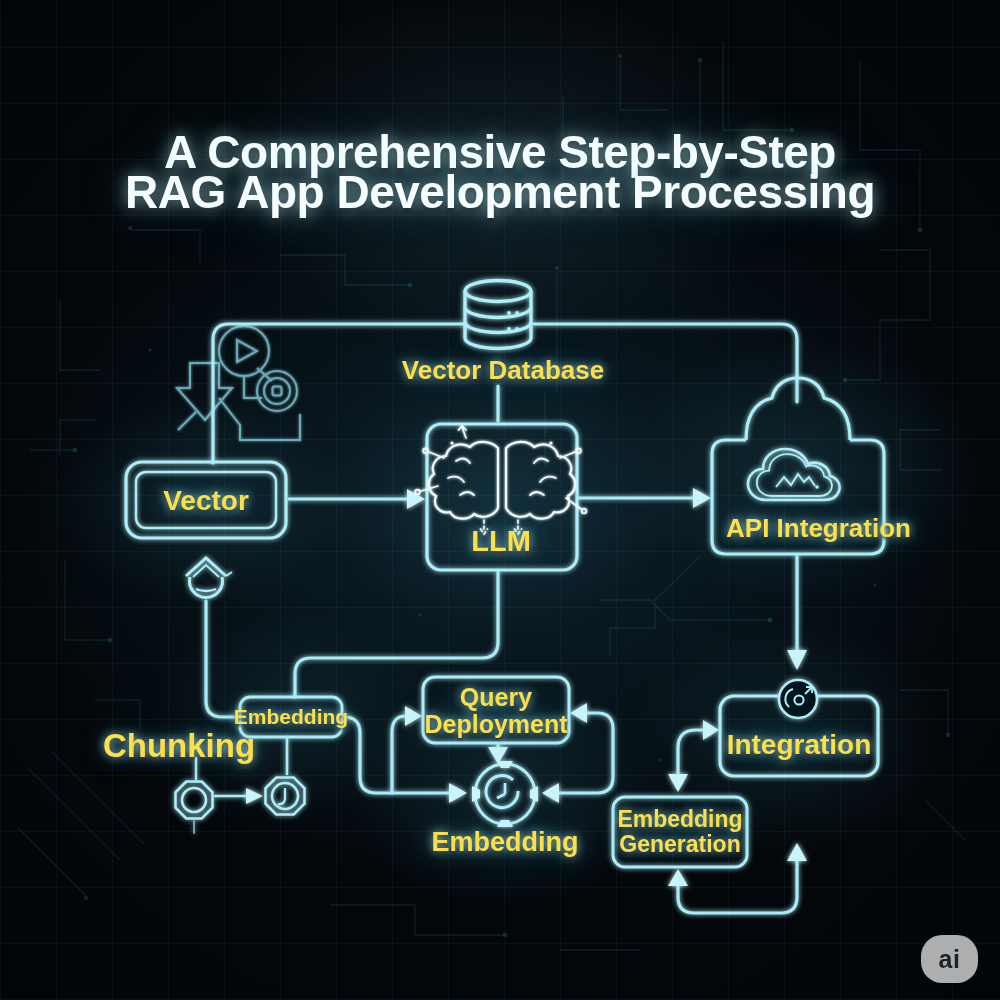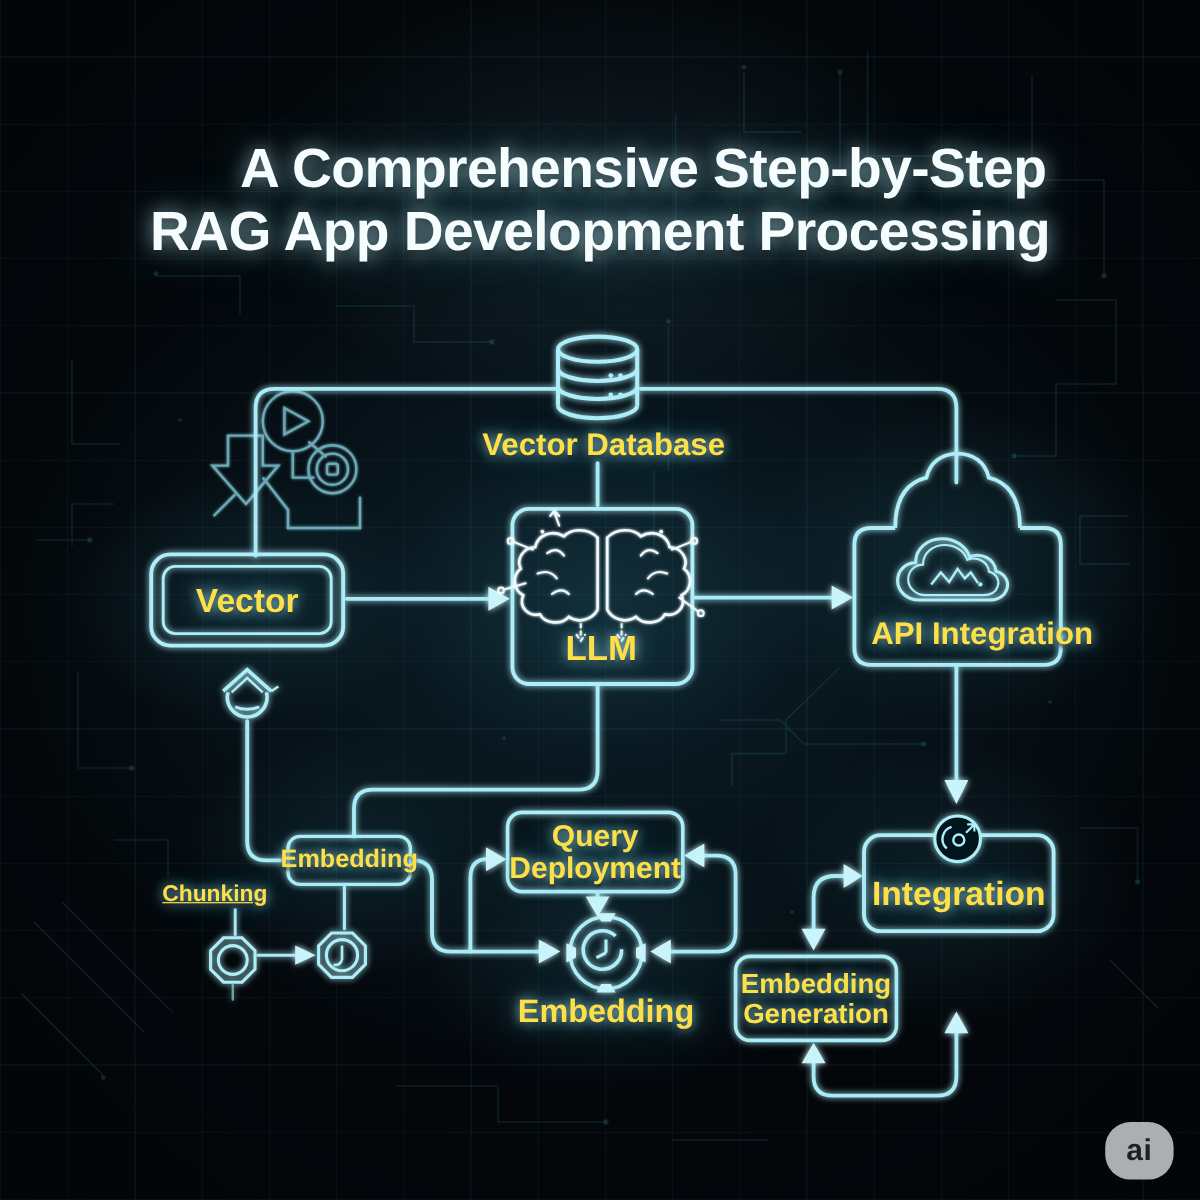--- a/index.html
+++ b/index.html
@@ -277,29 +277,29 @@
         <path d="M 566 498 L 581 509"></path>
           <circle cx="584" cy="511" r="2.4"></circle>
         <path d="M 484 520 L 484 532 M 480.5 529 L 484 534 L 487.5 529" stroke-dasharray="3 3"></path>
         <path d="M 518 520 L 518 532 M 514.5 529 L 518 534 L 521.5 529" stroke-dasharray="3 3"></path>
         <circle cx="452" cy="443" r="1.6" fill="#f0fafc" stroke="none"></circle>
         <circle cx="551" cy="443" r="1.6" fill="#f0fafc" stroke="none"></circle>
       </g>
     </g>
   </svg>
 
-  <div class="title" style="top:113px;margin-left:36px;">A Comprehensive Step-by-Step</div>
+  <div class="title" style="top:125px;">A Comprehensive Step-by-Step</div>
   <div class="title" style="top:165px;">RAG App Development Processing</div>
 
   <div class="lbl" style="left:503px;top:370px;font-size:26px;">Vector Database</div>
   <div class="lbl" style="left:206px;top:501px;font-size:28px;">Vector</div>
   <div class="lbl" style="left:501px;top:542px;font-size:29px;">LLM</div>
   <div class="lbl" style="left:798px;top:528px;font-size:26px;padding-left:41px;">API Integration</div>
   <div class="lbl" style="left:291px;top:717px;font-size:21px;">Embedding</div>
-  <div class="lbl" style="left:179px;top:746px;font-size:19px;text-decoration:underline;">Chunking</div>
+  <div class="lbl" style="left:179px;top:746px;font-size:33px;">Chunking</div>
   <div class="lbl" style="left:496px;top:711px;font-size:25px;">
     <div>Query</div>
     <div>Deployment</div>
   </div>
   <div class="lbl" style="left:505px;top:843px;font-size:27px;">Embedding</div>
   <div class="lbl" style="left:799px;top:745px;font-size:28px;">Integration</div>
   <div class="lbl" style="left:680px;top:832px;font-size:23px;">
     <div>Embedding</div>
     <div>Generation</div>
   </div>

